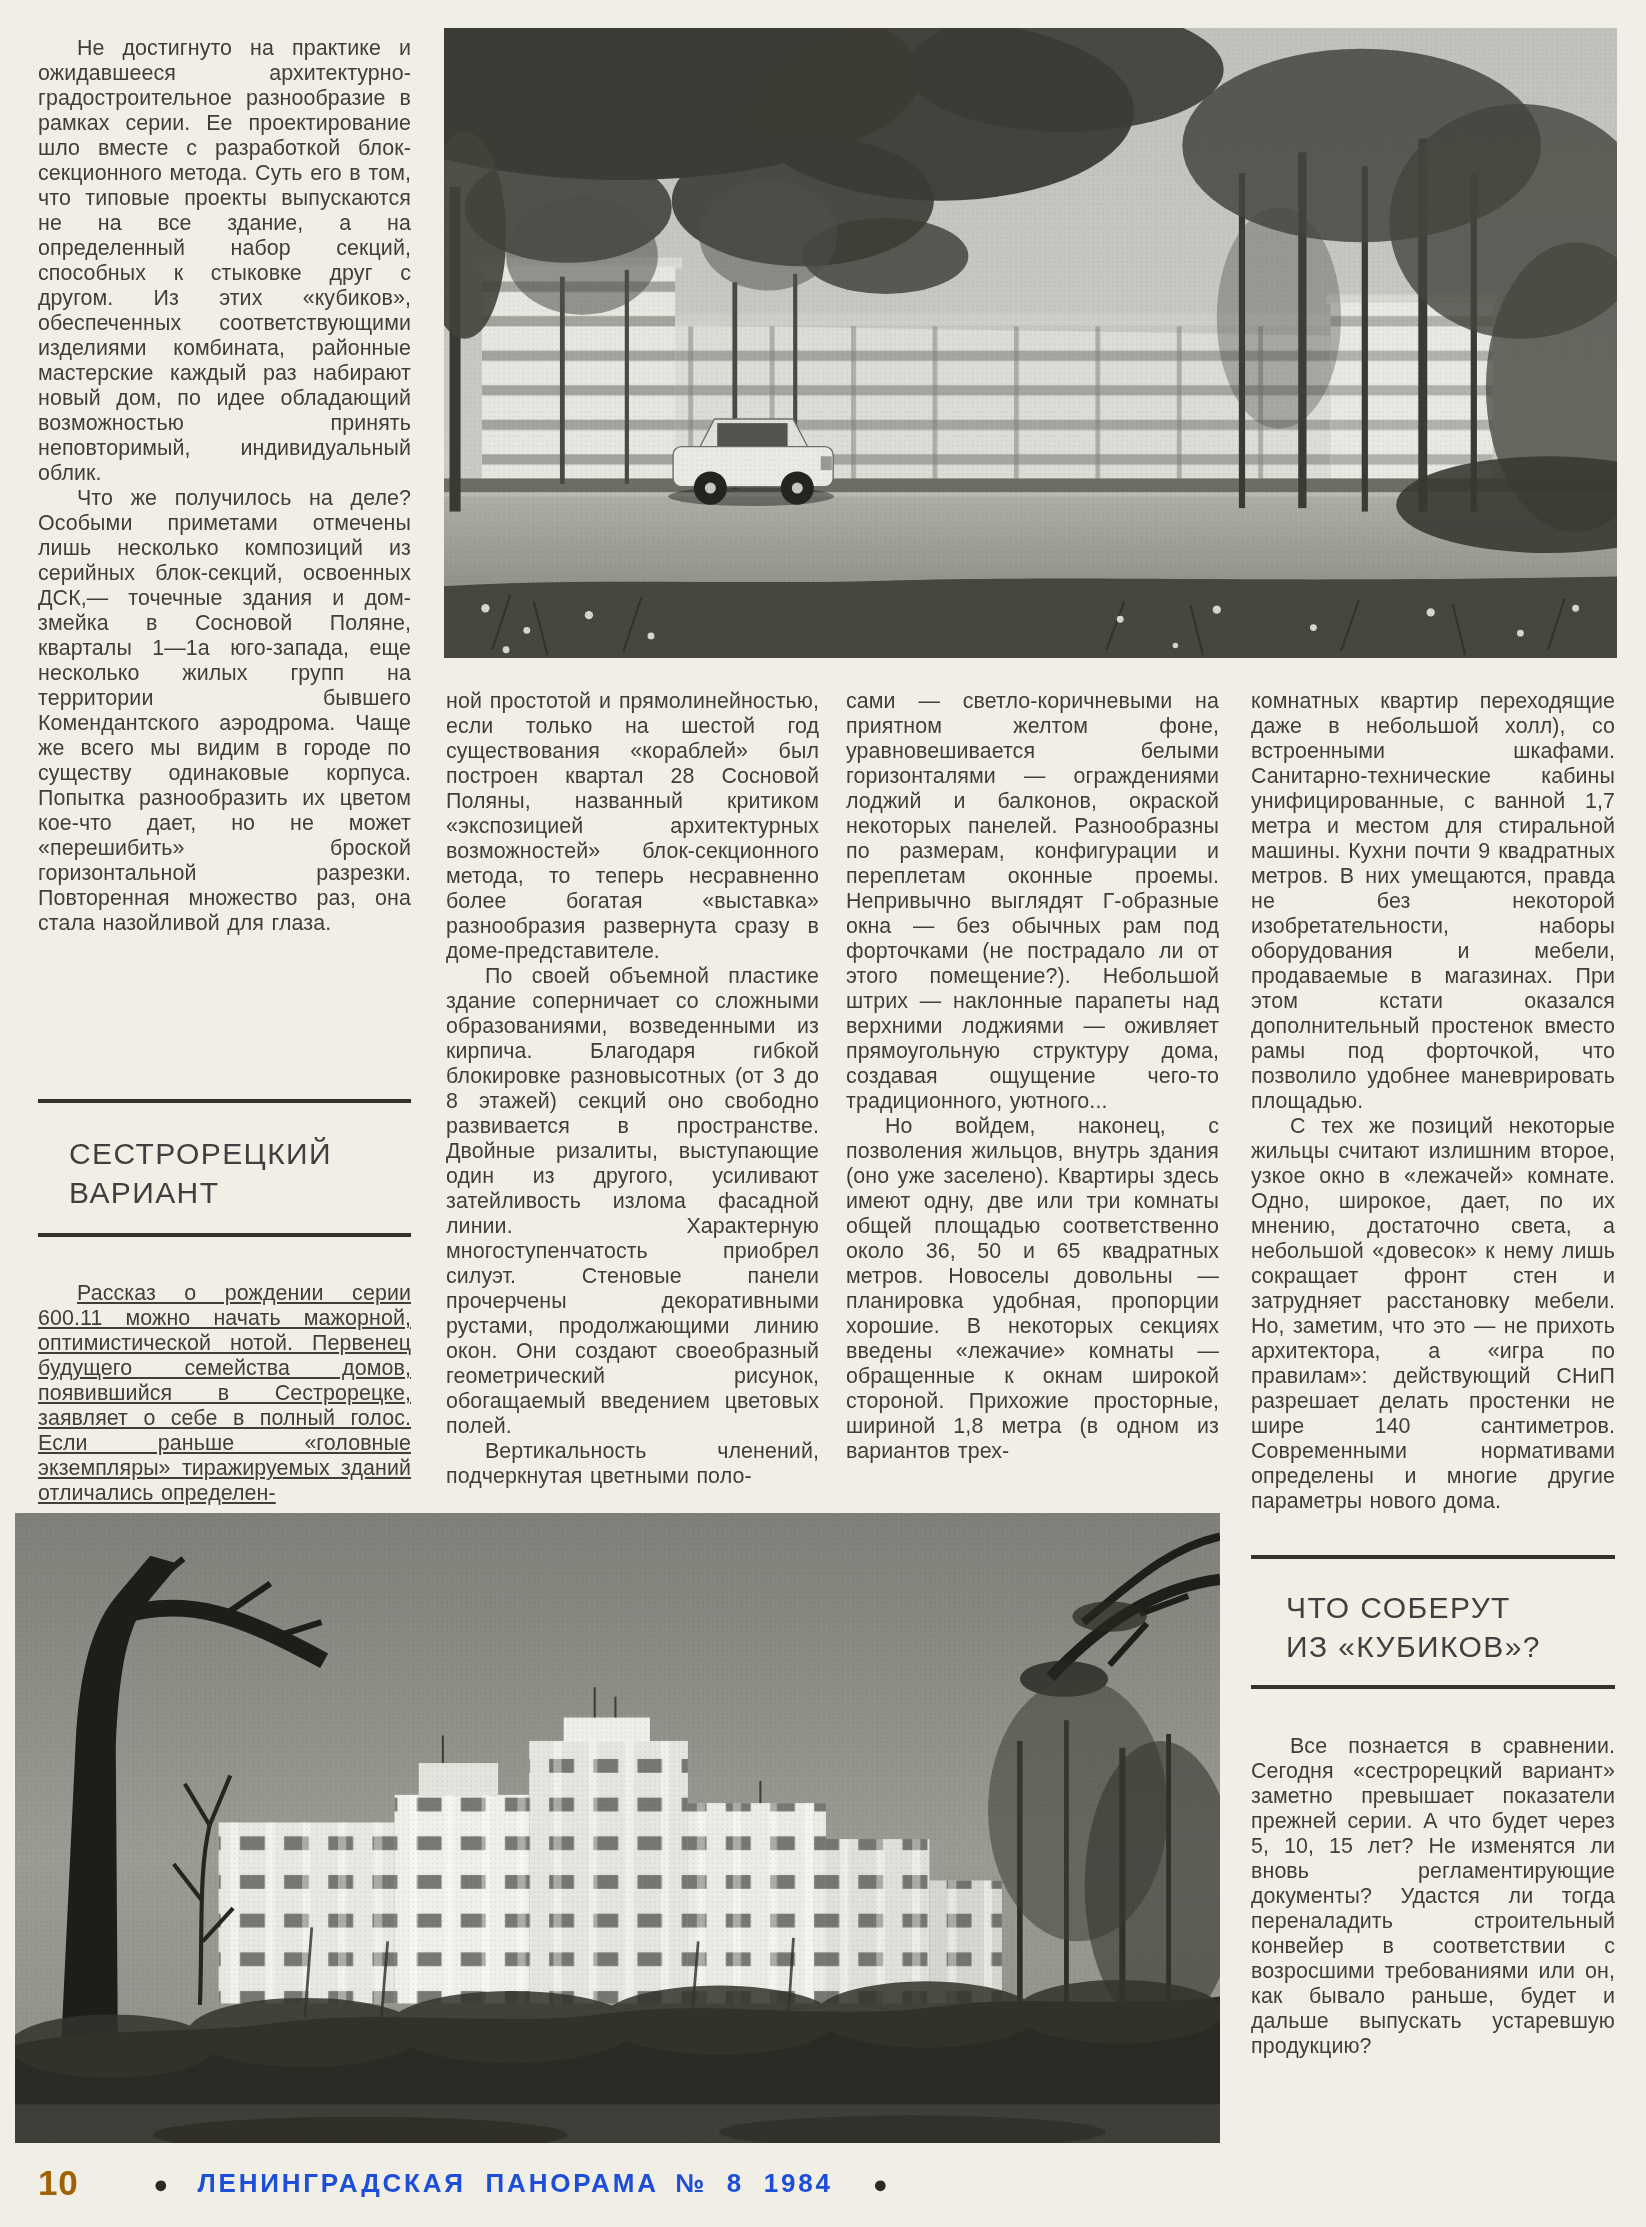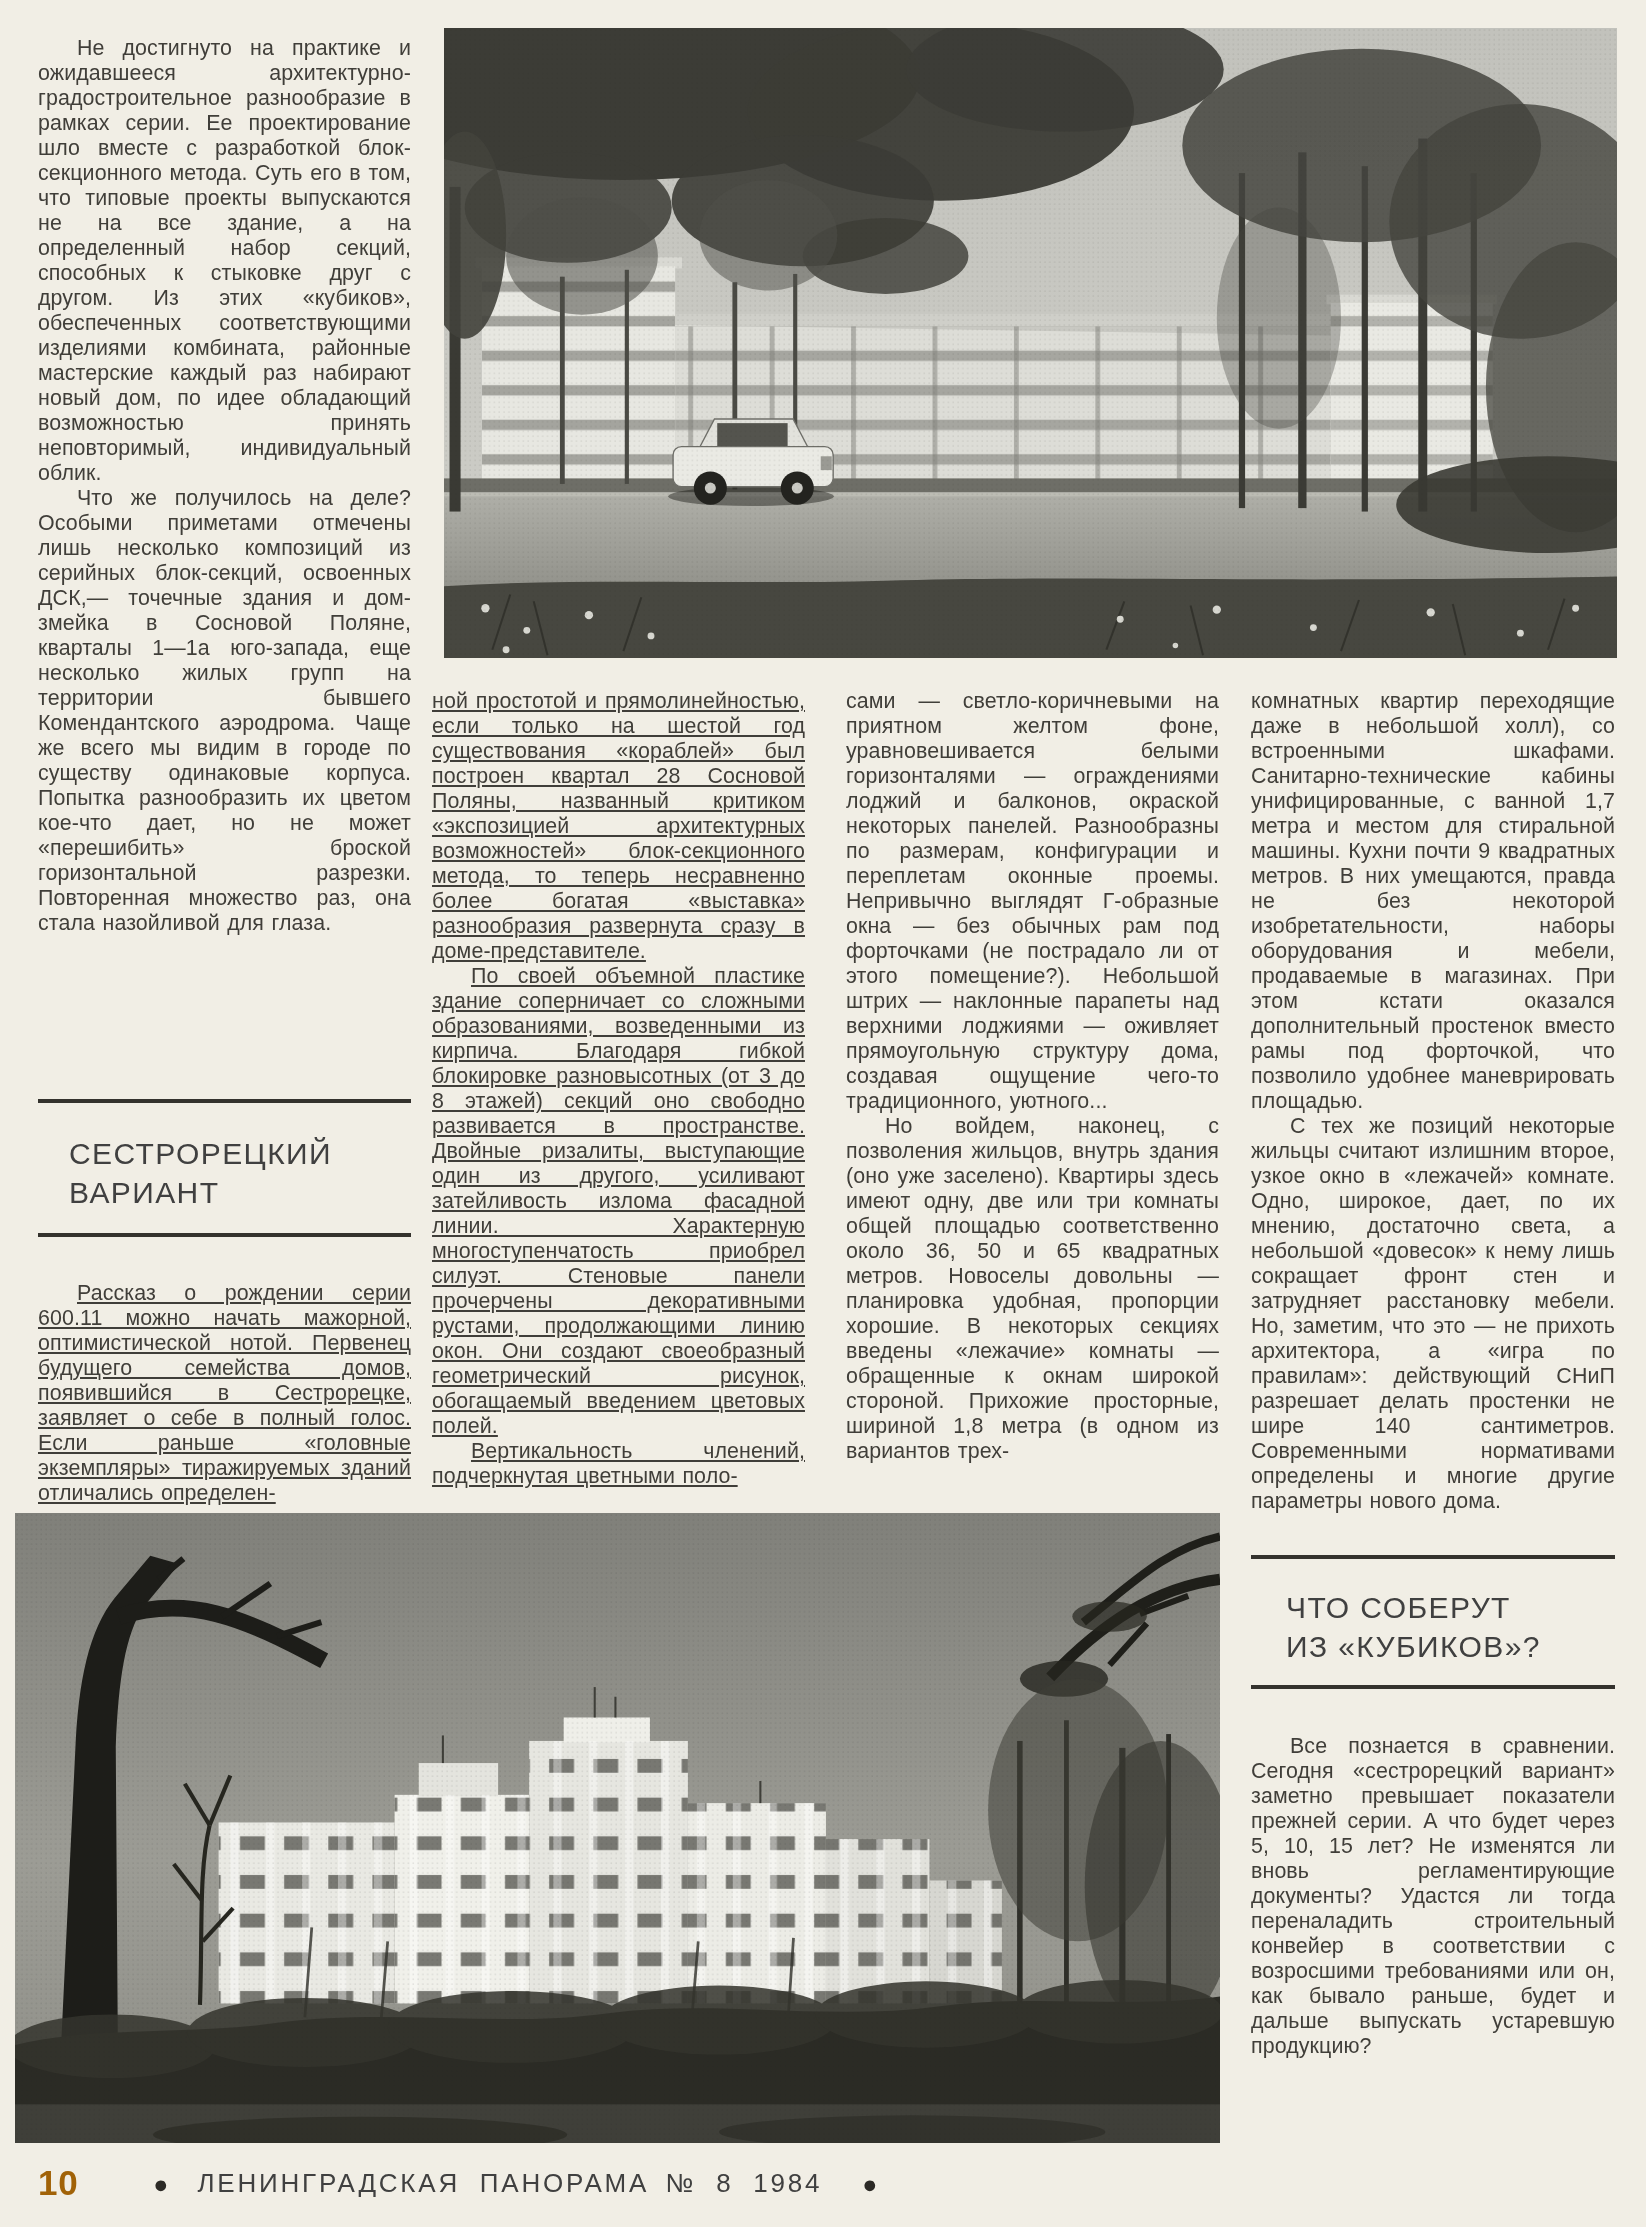--- a/index.html
+++ b/index.html
@@ -23,21 +23,21 @@
   }
   .photo{position:absolute; margin:0; padding:0; background:#c9c9c3; overflow:hidden;}
   .photo svg{display:block; width:100%; height:100%;}
   .footer{
     position:absolute; left:38px; top:2158px; width:1574px; height:50px;
     display:flex; align-items:center;
   }
   .pageno{font-size:35px; font-weight:bold; color:#a16207; letter-spacing:0.7px;}
   .dot{font-size:25px; color:#2c2a26; margin:0 29px 0 75px; transform:translateY(1.4px);}
   .dot.second{margin:0 0 0 40px;}
-  .mag{font-size:26px; font-weight:normal; color:#404040; letter-spacing:2.8px; word-spacing:9.7px;}
+  .mag{font-size:26px; font-weight:bold; color:#1d4ed8; letter-spacing:2.8px; word-spacing:9.7px;}
   .mag.issue{margin-left:16.6px;}
 </style>
 </head>
 <body>
 
 <div class="page">
 
   <div class="textcol" style="left:38px; top:36px; width:373px;">
     <p class="para">Не достигнуто на практике и ожидавшееся архитектурно-градостроительное разнообразие в рамках серии. Ее проектирование шло вместе с разработкой блок-секционного метода. Суть его в том, что типовые проекты выпускаются не на все здание, а на определенный набор секций, способных к стыковке друг с другом. Из этих «кубиков», обеспеченных соответствующими изделиями комбината, районные мастерские каждый раз набирают новый дом, по идее обладающий возможностью принять неповторимый, индивидуальный облик.</p>
     <p class="para">Что же получилось на деле? Особыми приметами отмечены лишь несколько композиций из серийных блок-секций, освоенных ДСК,— точечные здания и дом-змейка в Сосновой Поляне, кварталы 1—1а юго-запада, еще несколько жилых групп на территории бывшего Комендантского аэродрома. Чаще же всего мы видим в городе по существу одинаковые корпуса. Попытка разнообразить их цветом кое-что дает, но не может «перешибить» броской горизонтальной разрезки. Повторенная множество раз, она стала назойливой для глаза.</p>
@@ -45,21 +45,21 @@
 
   <div class="rule" style="left:38px; top:1099px; width:373px;"></div>
   <h2 class="headline" style="left:69px; top:1134px;">СЕСТРОРЕЦКИЙ
 ВАРИАНТ</h2>
   <div class="rule" style="left:38px; top:1233px; width:373px;"></div>
 
   <div class="textcol" style="left:38px; top:1281px; width:373px; height:232px; overflow:hidden;text-decoration:underline;">
     <p class="para">Рассказ о рождении серии 600.11 можно начать мажорной, оптимистической нотой. Первенец будущего семейства домов, появившийся в Сестрорецке, заявляет о себе в полный голос. Если раньше «головные экземпляры» тиражируемых зданий отличались определен-</p>
   </div>
 
-  <div class="textcol" style="left:432px; top:689px; width:373px;text-decoration:underline;">
+  <div class="textcol" style="left:446px; top:689px; width:373px;">
     <p class="para cont">ной простотой и прямолинейностью, если только на шестой год существования «кораблей» был построен квартал 28 Сосновой Поляны, названный критиком «экспозицией архитектурных возможностей» блок-секционного метода, то теперь несравненно более богатая «выставка» разнообразия развернута сразу в доме-представителе.</p>
     <p class="para">По своей объемной пластике здание соперничает со сложными образованиями, возведенными из кирпича. Благодаря гибкой блокировке разновысотных (от 3 до 8 этажей) секций оно свободно развивается в пространстве. Двойные ризалиты, выступающие один из другого, усиливают затейливость излома фасадной линии. Характерную многоступенчатость приобрел силуэт. Стеновые панели прочерчены декоративными рустами, продолжающими линию окон. Они создают своеобразный геометрический рисунок, обогащаемый введением цветовых полей.</p>
     <p class="para">Вертикальность членений, подчеркнутая цветными поло-</p>
   </div>
 
   <div class="textcol" style="left:846px; top:689px; width:373px;">
     <p class="para cont">сами — светло-коричневыми на приятном желтом фоне, уравновешивается белыми горизонталями — ограждениями лоджий и балконов, окраской некоторых панелей. Разнообразны по размерам, конфигурации и переплетам оконные проемы. Непривычно выглядят Г-образные окна — без обычных рам под форточками (не пострадало ли от этого помещение?). Небольшой штрих — наклонные парапеты над верхними лоджиями — оживляет прямоугольную структуру дома, создавая ощущение чего-то традиционного, уютного...</p>
     <p class="para">Но войдем, наконец, с позволения жильцов, внутрь здания (оно уже заселено). Квартиры здесь имеют одну, две или три комнаты общей площадью соответственно около 36, 50 и 65 квадратных метров. Новоселы довольны — планировка удобная, пропорции хорошие. В некоторых секциях введены «лежачие» комнаты — обращенные к окнам широкой стороной. Прихожие просторные, шириной 1,8 метра (в одном из вариантов трех-</p>
   </div>
 

